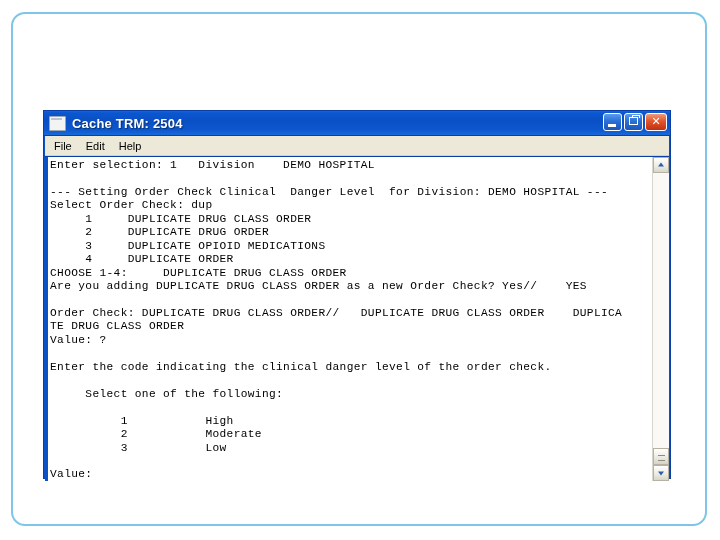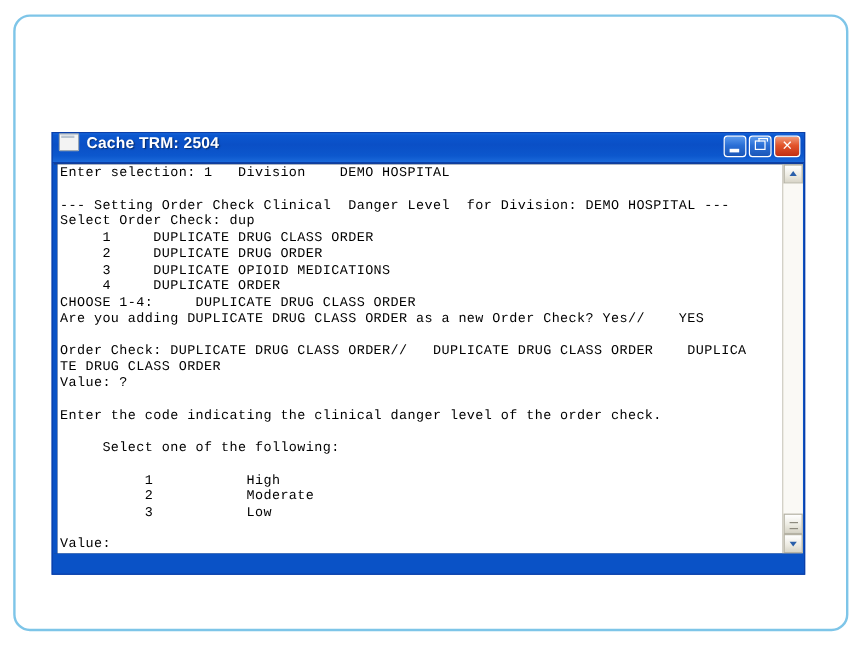--- a/index.html
+++ b/index.html
@@ -42,20 +42,21 @@
   }
 
   
   #titlebar {
     position: relative;
     height: 24px;
     background: linear-gradient(to bottom,
         #1663d8 0%, #0b57cf 8%, #0a4fc6 40%,
         #0c57cd 78%, #1a69da 100%);
     display: flex;
+    align-items: center;
     padding-left: 5px;
     border-bottom: 1px solid #0b3fa8;
   }
   #app-icon {
     width: 15px; height: 13px;
     background: #f3f3f3;
     border: 1px solid #9aa7b5;
     border-radius: 1px;
     position: relative;
     margin-right: 6px;
@@ -249,20 +250,25 @@
         </div>
         <div class="win-btn">
           <span class="restore-glyph"></span>
         </div>
         <div class="win-btn close">
           <span class="glyph">✕</span>
         </div>
       </div>
     </div>
 
+    <div id="menubar">
+      <div class="menu-item">File</div>
+      <div class="menu-item">Edit</div>
+      <div class="menu-item">Help</div>
+    </div>
 
     <div id="term-wrap">
       <div id="term-left-edge"></div>
       <div id="terminal">
         <pre id="term-text">Enter selection: 1   Division    DEMO HOSPITAL
 
 --- Setting Order Check Clinical  Danger Level  for Division: DEMO HOSPITAL ---
 Select Order Check: dup
      1     DUPLICATE DRUG CLASS ORDER
      2     DUPLICATE DRUG ORDER

